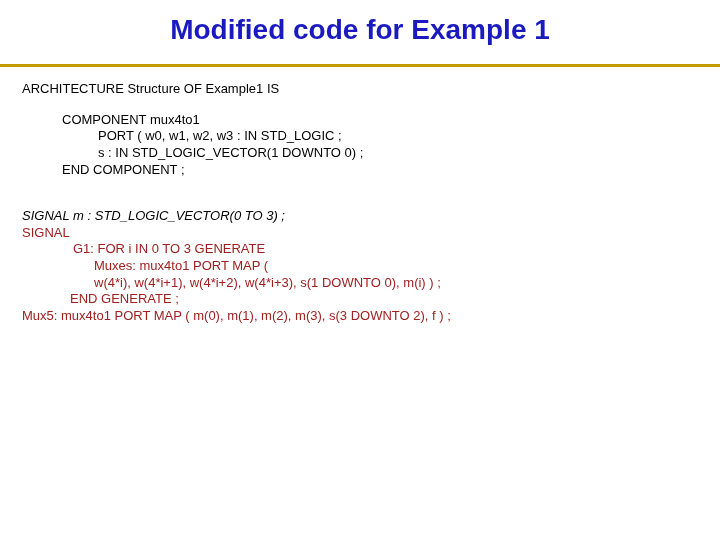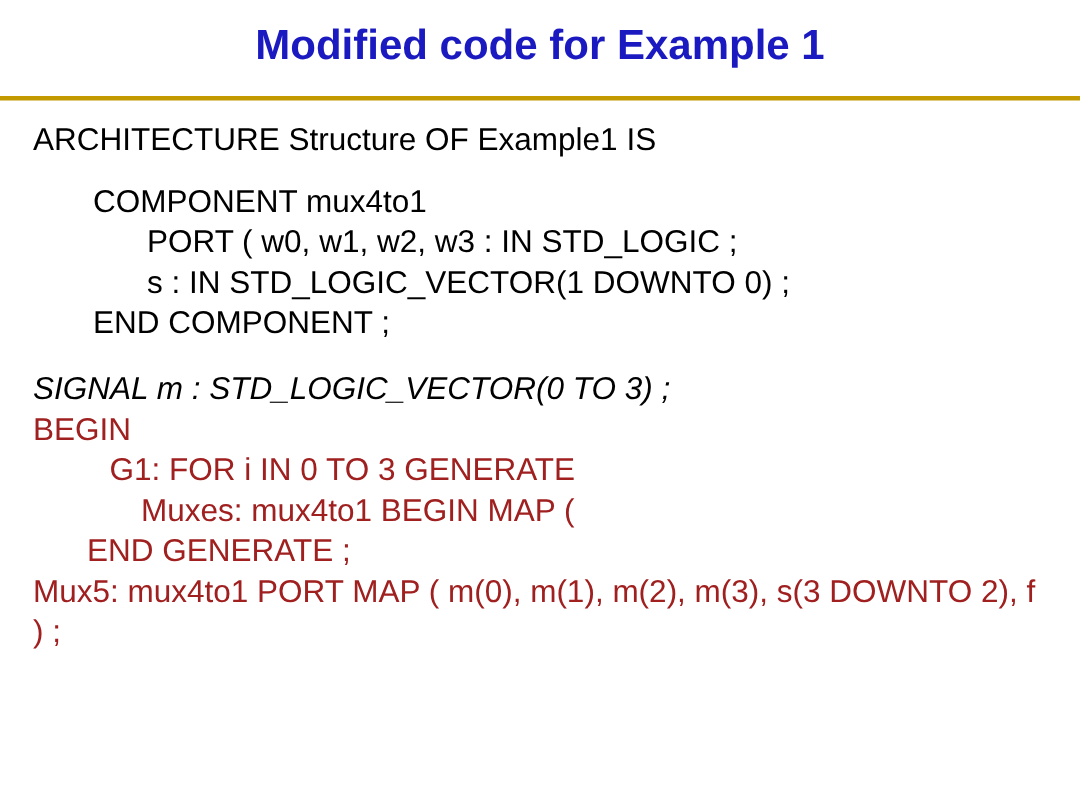--- a/index.html
+++ b/index.html
@@ -26,49 +26,49 @@
     padding-bottom: 12px;
   }
   .divider {
     height: 3px;
     background: #c29a00;
     width: 100%;
     margin-top: 6px;
   }
   .content {
     padding: 14px 22px 0 22px;
-    font-size: 21px;
+    font-size: 13px;
     line-height: 1.28;
     color: #000;
   }
   .arch {
     margin-bottom: 14px;
   }
   .component-block {
     margin-left: 40px;
-    margin-bottom: 18px;
+    margin-bottom: 30px;
   }
   .port-block {
     margin-left: 36px;
   }
   .signal {
     font-style: italic;
   }
   .begin-block {
     color: #a02020;
     margin-bottom: 14px;
   }
   .gen-block {
     margin-left: 51px;
   }
   .muxes-block {
     margin-left: 72px;
   }
   .endgen {
-    margin-left: 36px;
+    margin-left: 48px;
   }
   .endstruct {
     margin-top: 2px;
   }
 </style>
 </head>
 <body>
 
 <div class="slide">
   <div class="title">Modified code for Example 1</div>
@@ -83,24 +83,25 @@
       <div class="port-block">
         <div>PORT ( w0, w1, w2, w3 : IN STD_LOGIC ;</div>
         <div>s : IN STD_LOGIC_VECTOR(1 DOWNTO 0) ;</div>
       </div>
       <div>END COMPONENT ;</div>
     </div>
 
     <div class="signal">SIGNAL m : STD_LOGIC_VECTOR(0 TO 3) ;</div>
 
     <div class="begin-block">
-      <div>BEGIN</div>
+      <div>SIGNAL</div>
       <div class="gen-block">G1: FOR i IN 0 TO 3 GENERATE</div>
       <div class="muxes-block">
-        <div>Muxes: mux4to1 BEGIN MAP (</div>
+        <div>Muxes: mux4to1 PORT MAP (</div>
+        <div>w(4*i), w(4*i+1), w(4*i+2), w(4*i+3), s(1 DOWNTO 0), m(i) ) ;</div>
       </div>
       <div class="endgen">END GENERATE ;</div>
       <div>Mux5: mux4to1 PORT MAP ( m(0), m(1), m(2), m(3), s(3 DOWNTO 2), f ) ;</div>
     </div>
 
 
   </div>
 </div>
 
 </body></html>

